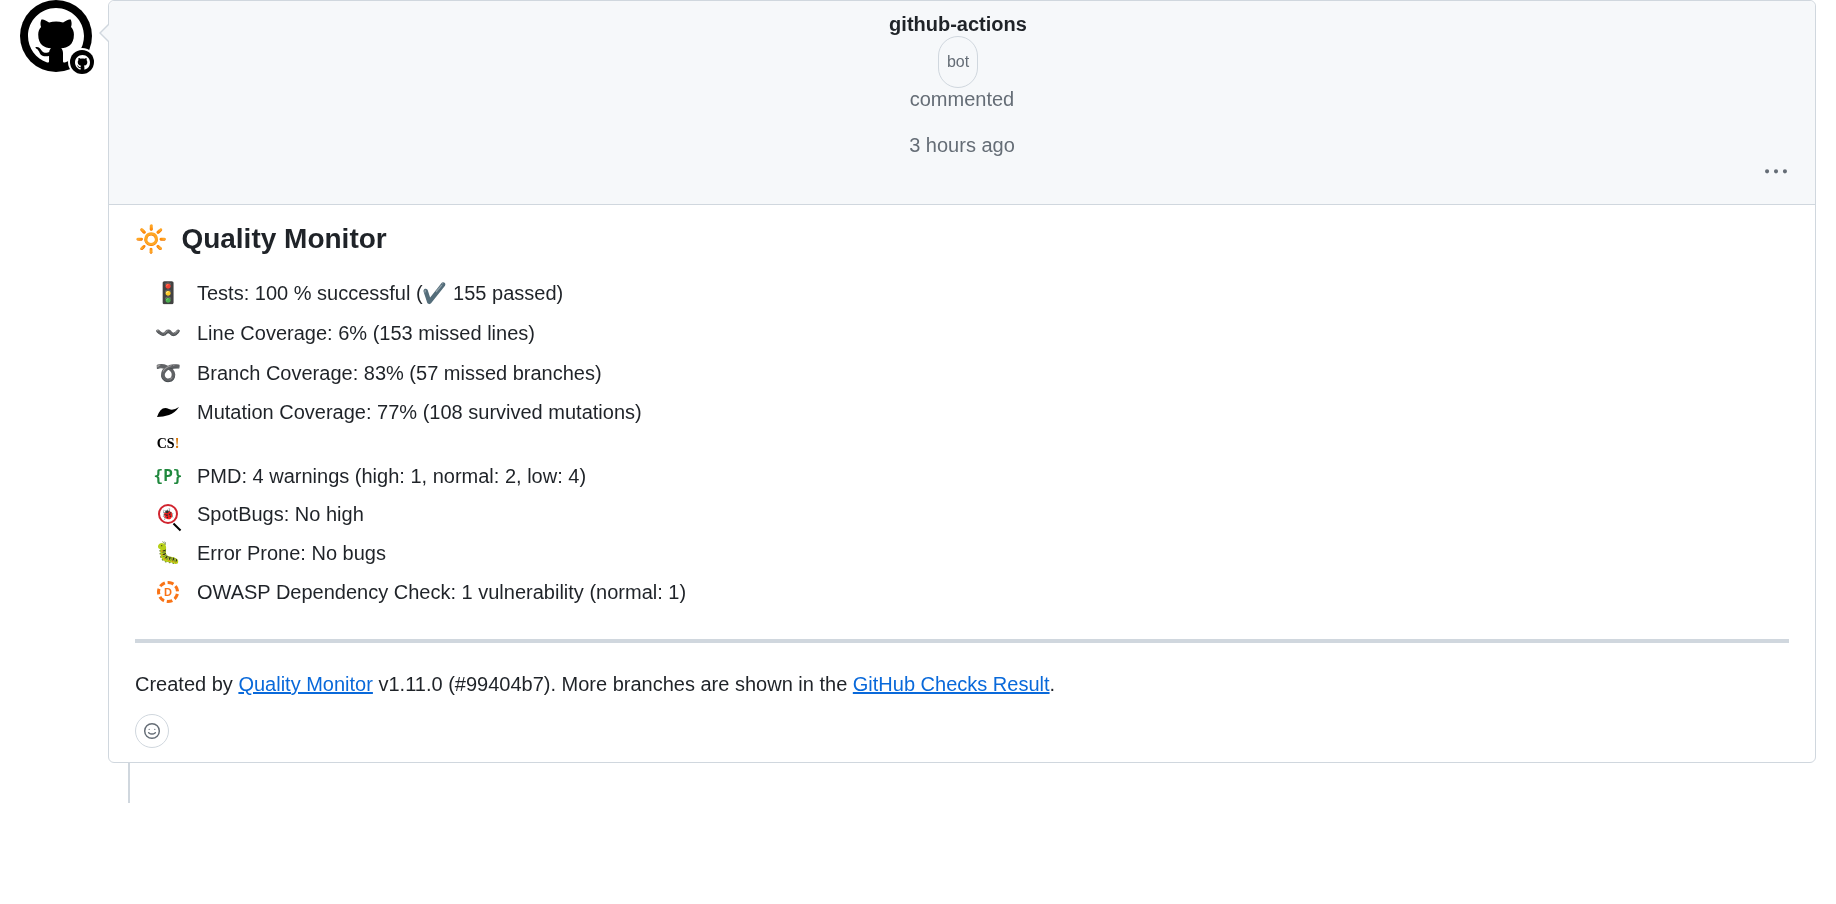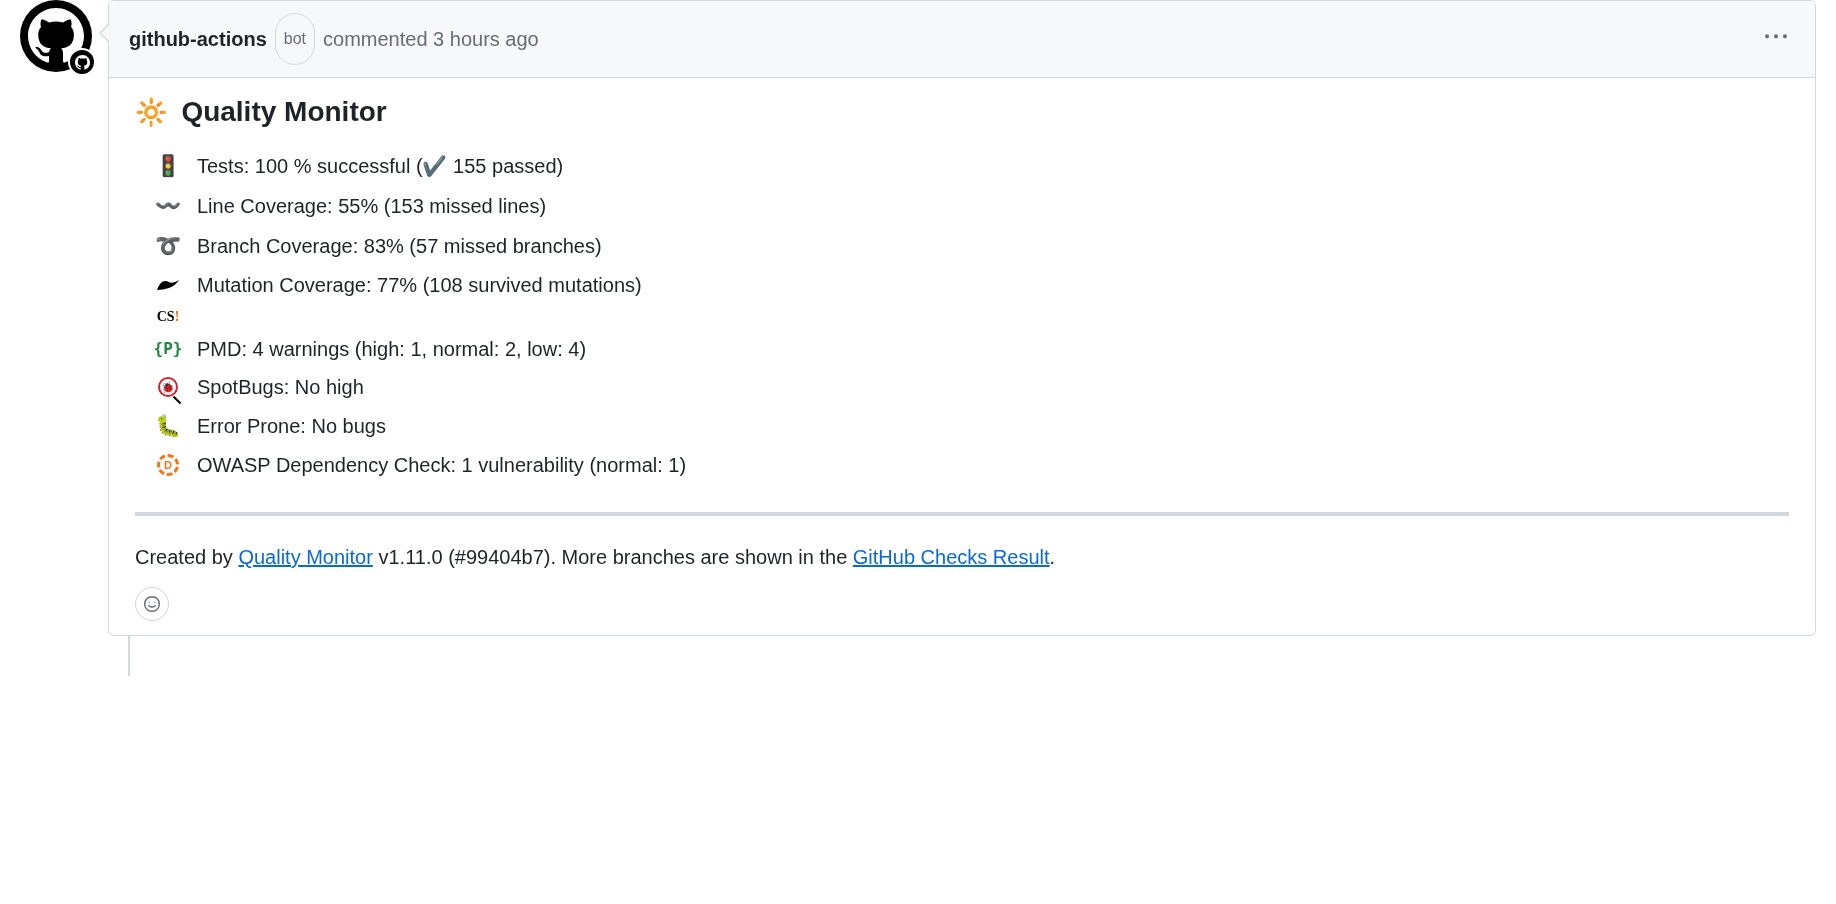--- a/index.html
+++ b/index.html
@@ -84,20 +84,21 @@
     }
     .comment-header {
       background: #f6f8fa;
       border-bottom: 1px solid #d0d7de;
       border-radius: 6px 6px 0 0;
       padding: 12px 20px;
       display: flex;
       align-items: center;
       font-size: 20px;
       color: #656d76;
+      flex-direction: column;
     }
     .comment-header .author {
       font-weight: 600;
       color: #1f2328;
       margin-right: 8px;
     }
     .bot-badge {
       display: inline-block;
       padding: 14px 8px;
       font-size: 16px;
@@ -237,21 +238,21 @@
         <h2>Quality Monitor</h2>
       </div>
 
       <ul class="metrics">
         <li>
           <span class="metric-icon">🚦</span>
           <span>Tests: 100 % successful (✔️ 155 passed)</span>
         </li>
         <li>
           <span class="metric-icon">〰️</span>
-          <span>Line Coverage: 55% (153 missed lines)</span>
+          <span>Line Coverage: 6% (153 missed lines)</span>
         </li>
         <li>
           <span class="metric-icon">➰</span>
           <span>Branch Coverage: 83% (57 missed branches)</span>
         </li>
         <li>
           <span class="metric-icon">
             <svg width="26" height="18" viewBox="0 0 26 18" fill="#000">
                 <path d="M2 14 Q6 2 14 6 Q18 8 24 4 Q20 10 14 12 Q8 14 2 14 Z"></path>
               </svg>

